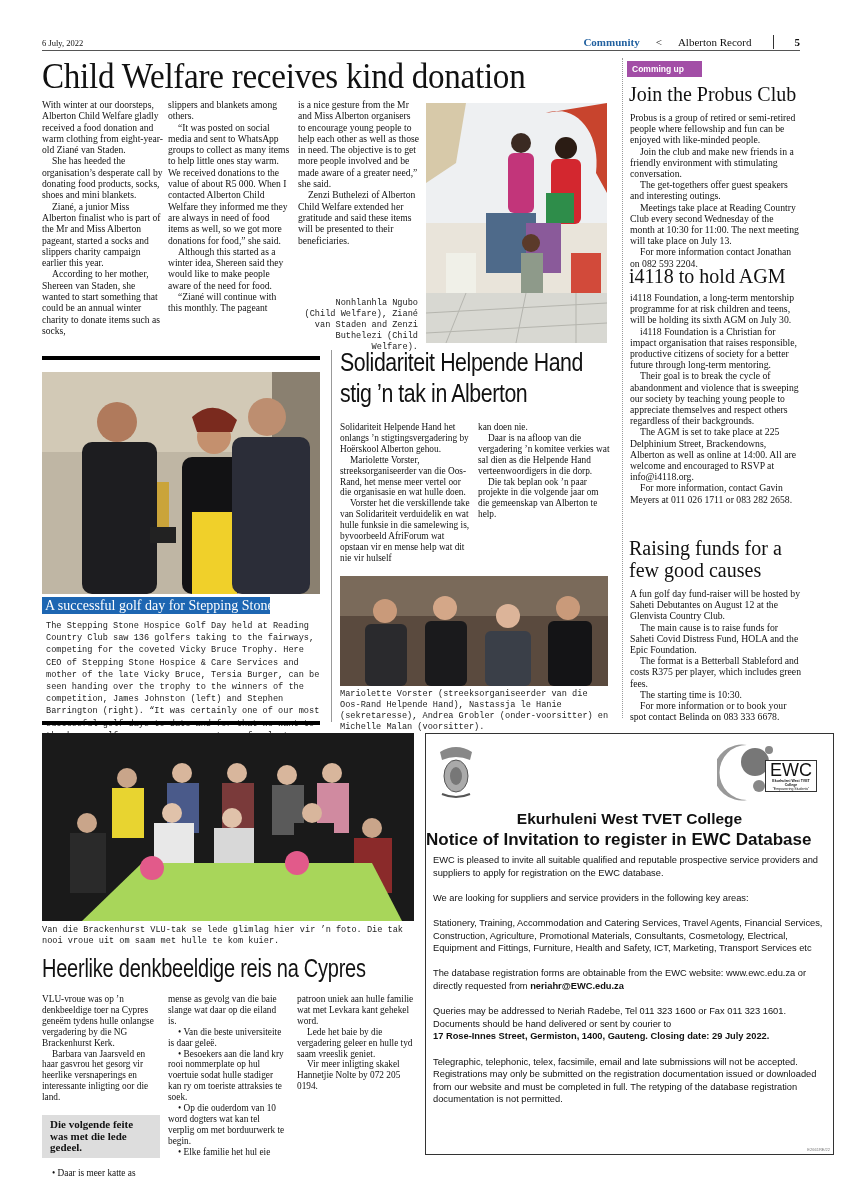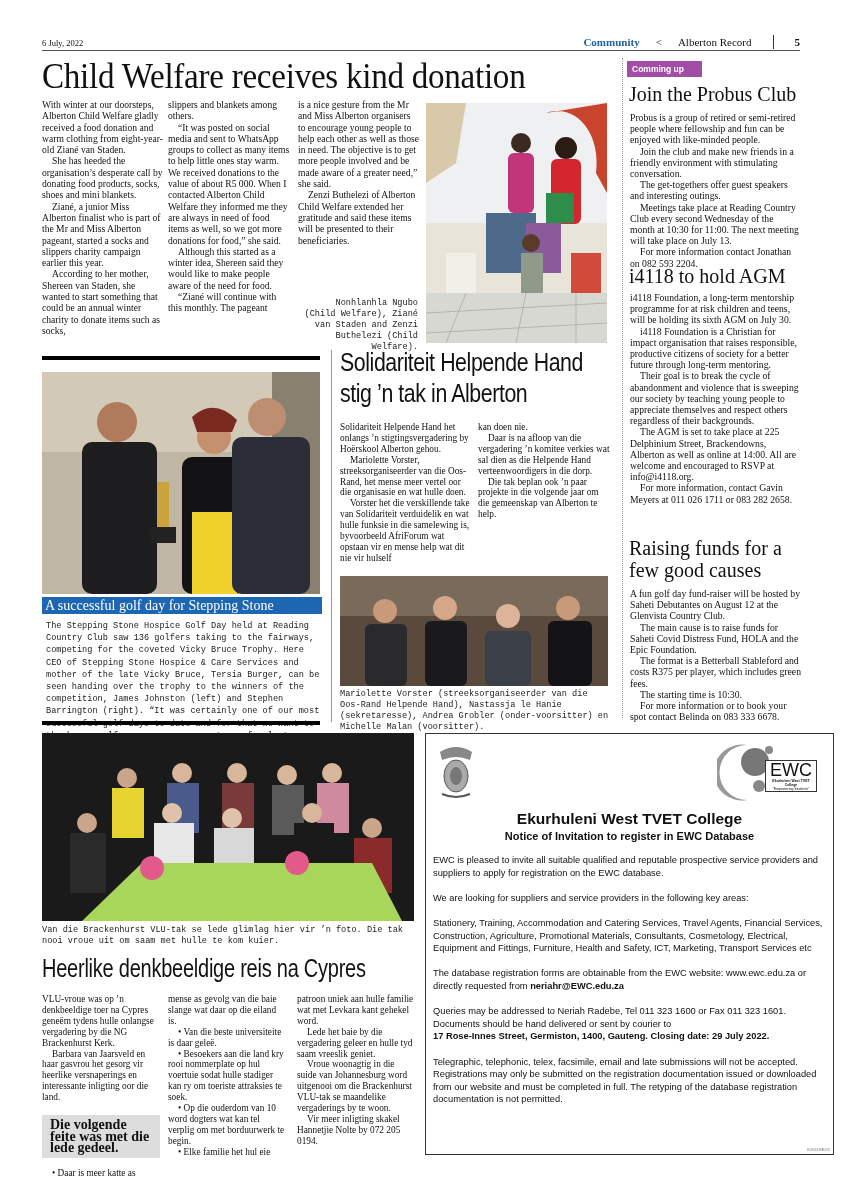--- a/index.html
+++ b/index.html
@@ -31,42 +31,42 @@
 
   
   #vrule-right { left: 622px; top: 58px; width: 0; height: 660px; border-left: 1px dotted #999; }
   #coming-up { left: 627px; top: 61px; width: 75px; height: 16px; background: #a24ea6; color: #fff; font-family: "Liberation Sans", sans-serif; font-size: 8.5px; font-weight: bold; padding: 3px 5px; }
   .rhead { font-size: 20px; line-height: 22px; }
   .rcol { font-size: 9.7px; line-height: 11.2px; }
   .rcol p { text-indent: 10px; }
   .rcol p.first { text-indent: 0; }
 
   
-  #golf-banner { left: 42px; top: 597px; width: 280px; height: 17px; background: #1d66b2; color: #fff; font-size: 14px; line-height: 17px; padding-left: 3px; white-space: nowrap; }
+  #golf-banner { left: 42px; top: 597px; width: 228px; height: 17px; background: #1d66b2; color: #fff; font-size: 14px; line-height: 17px; padding-left: 3px; white-space: nowrap; }
   #golf-caption { left: 46px; top: 620px; width: 276px; font-size: 8.6px; line-height: 12.2px; }
   #golf-bar { left: 42px; top: 721px; width: 278px; height: 4px; background: #000; }
   #golf-top-bar { left: 42px; top: 356px; width: 278px; height: 4px; background: #000; }
   #vrule-mid { left: 331px; top: 350px; height: 372px; border-left: 1px solid #999; }
 
   #sol-head { left: 340px; top: 347px; font-family: "Liberation Sans", sans-serif; font-size: 26px; line-height: 31px; transform: scaleX(0.82); transform-origin: left; white-space: nowrap; letter-spacing: -0.5px; }
 
   #vlu-head { left: 42px; top: 953px; font-family: "Liberation Sans", sans-serif; font-size: 25px; line-height: 30px; transform: scaleX(0.8); transform-origin: left; white-space: nowrap; letter-spacing: -0.3px; }
 
-  .shaded { background: #ddd; padding: 4px 8px; font-weight: bold; font-size: 14px; line-height: 11.5px; }
+  .shaded { background: #ddd; padding: 4px 8px; font-weight: bold; font-size: 11px; line-height: 11.5px; }
 
   
   #ad { left: 425px; top: 733px; width: 409px; height: 422px; border: 1.5px solid #333; font-family: "Liberation Sans", sans-serif; color: #111; }
   #ad .logo-left { position: absolute; left: 10px; top: 8px; width: 40px; height: 58px; }
   #ad .dept { position: absolute; left: 60px; top: 8px; }
   #ad .dept .big { font-size: 14px; line-height: 14px; }
   #ad .dept .line { width: 112px; border-top: 1px solid #333; margin: 3px 0 2px; }
   #ad .dept .small { font-size: 7px; line-height: 8px; }
   #ad .ewc { position: absolute; right: 16px; top: 6px; width: 100px; height: 62px; }
   #ad .ewc-title { position: absolute; left: 0; right: 0; top: 76px; text-align: center; font-size: 15.5px; font-weight: bold; }
-  #ad .ewc-sub { position: absolute; left: 0; right: 0; top: 96px; text-align: center; font-size: 11px; font-weight: bold; }
+  #ad .ewc-sub { position: absolute; left: 0; right: 0; top: 96px; font-size: 17px; font-weight: bold; }
   #ad .ad-body { position: absolute; left: 7px; right: 7px; top: 120px; font-size: 9.3px; line-height: 12.6px; }
   #ad .ad-body p { margin-bottom: 12.6px; }
   #ad .ad-body p.nomb { margin-bottom: 0; }
   #ad .ref { position: absolute; right: 3px; bottom: 2px; font-size: 4px; color: #777; }
 </style>
 </head>
 <body>
 
 <div class="abs" id="hdr-date">6 July, 2022</div>
 <div class="abs" id="hdr-right">
@@ -243,21 +243,20 @@
 <div class="abs col" style="left:168px; top:994px; width:118px; font-size:9.3px; line-height:10.9px;">
   <p class="first">mense as gevolg van die baie slange wat daar op die eiland is.</p>
   <p>• Van die beste universiteite is daar geleë.</p>
   <p>• Besoekers aan die land kry rooi nommerplate op hul voertuie sodat hulle stadiger kan ry om toeriste attraksies te soek.</p>
   <p>• Op die ouderdom van 10 word dogters wat kan tel verplig om met borduurwerk te begin.</p>
   <p>• Elke familie het hul eie</p>
 </div>
 <div class="abs col" style="left:297px; top:994px; width:118px; font-size:9.3px; line-height:10.9px;">
   <p class="first">patroon uniek aan hulle familie wat met Levkara kant gehekel word.</p>
   <p>Lede het baie by die vergadering geleer en hulle tyd saam vreeslik geniet.</p>
-  <p>Vroue woonagtig in die suide van Johannesburg word uitgenooi om die Brackenhurst VLU-tak se maandelike vergaderings by te woon.</p>
   <p>Vir meer inligting skakel Hannetjie Nolte by 072 205 0194.</p>
 </div>
 
 <div class="abs" id="ad">
   <div class="logo-left">
     <svg viewBox="0 0 40 58" width="40" height="58">
       <path d="M4 10 Q20 0 36 10 L34 18 Q20 12 6 18 Z" fill="#888"></path>
       <ellipse cx="20" cy="34" rx="12" ry="16" fill="#aaa" stroke="#555" stroke-width="1"></ellipse>
       <ellipse cx="20" cy="34" rx="6" ry="9" fill="#777"></ellipse>
       <path d="M6 52 Q20 58 34 52" stroke="#555" stroke-width="2" fill="none"></path>

